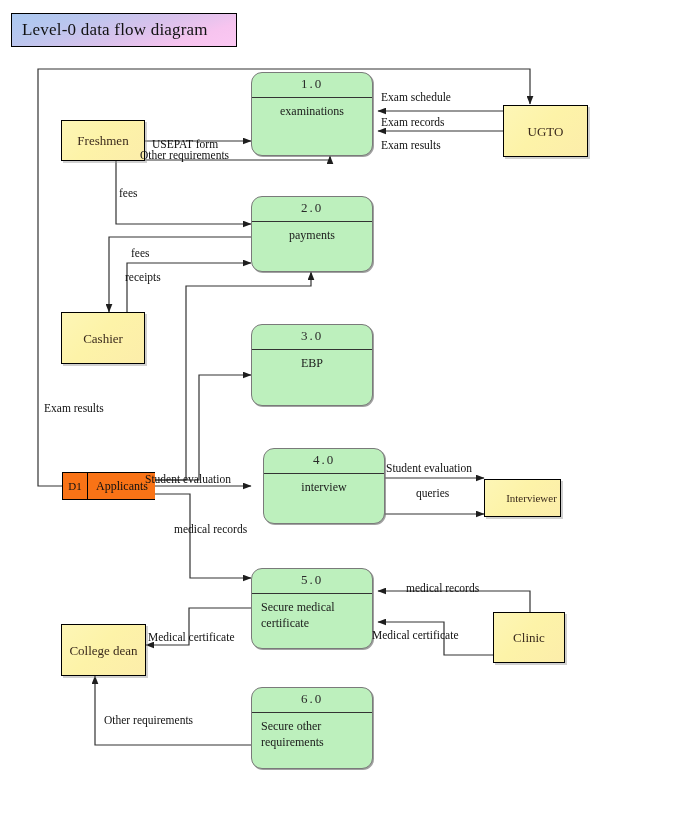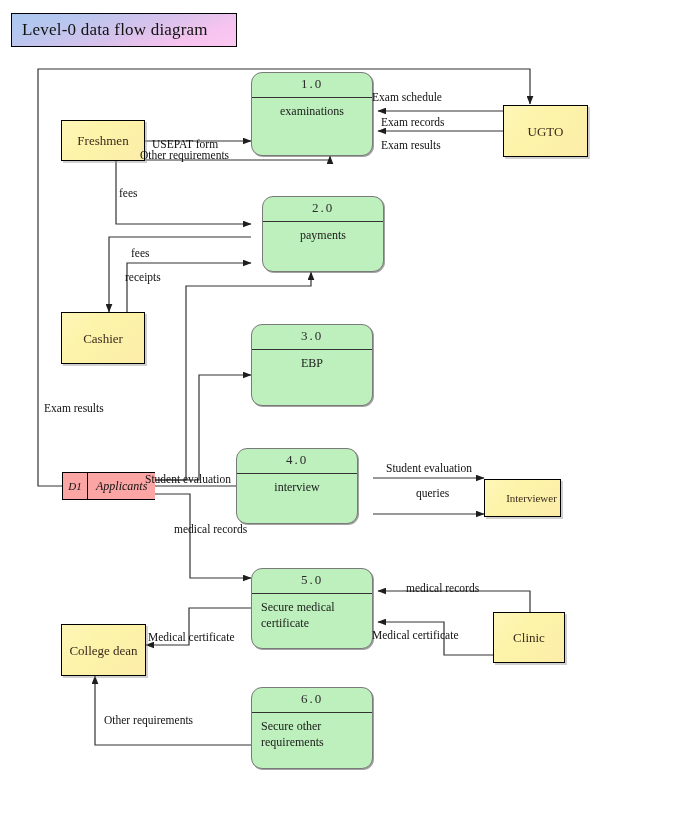--- a/index.html
+++ b/index.html
@@ -94,22 +94,21 @@
     line-height: 17px;
   }
   .entity.small-label {
     font-size: 11px;
     padding-left: 18px;
   }
   
   .datastore {
     position: absolute;
     box-sizing: border-box;
-    background: #fca5a5;
-    font-style: italic;
+    background: #f97316;
   }
   .datastore .ds-id {
     position: absolute;
     left: 0;
     top: 0;
     width: 26px;
     height: 100%;
     box-sizing: border-box;
     border: 1px solid #000000;
     display: flex;
@@ -196,31 +195,31 @@
 
       <path d="M251,745 L95,745 L95,676"></path>
     </g>
   </svg>
 
   <div class="process center-name" style="left:251px; top:72px; width:122px; height:84px;">
     <div class="pnum">1.0</div>
     <div class="pname">examinations</div>
   </div>
 
-  <div class="process center-name" style="left:251px; top:196px; width:122px; height:76px;margin-left:11px;">
+  <div class="process center-name" style="left:251px; top:196px; width:122px; height:76px;">
     <div class="pnum">2.0</div>
     <div class="pname">payments</div>
   </div>
 
   <div class="process center-name" style="left:251px; top:324px; width:122px; height:82px;">
     <div class="pnum">3.0</div>
     <div class="pname">EBP</div>
   </div>
 
-  <div class="process center-name" style="left:236px; top:448px; width:122px; height:76px;">
+  <div class="process center-name" style="left:263px; top:448px; width:122px; height:76px;">
     <div class="pnum">4.0</div>
     <div class="pname">interview</div>
   </div>
 
   <div class="process" style="left:251px; top:568px; width:122px; height:81px;">
     <div class="pnum">5.0</div>
     <div class="pname">Secure medical certificate</div>
   </div>
 
   <div class="process" style="left:251px; top:687px; width:122px; height:82px;padding-left:39px;">
@@ -260,21 +259,21 @@
   <div class="flow-label" style="left:152px; top:138px;">USEPAT form</div>
 
   <div class="flow-label" style="left:140px; top:149px;">Other requirements</div>
 
   <div class="flow-label" style="left:119px; top:187px;">fees</div>
 
   <div class="flow-label" style="left:131px; top:247px;">fees</div>
 
   <div class="flow-label" style="left:125px; top:271px;">receipts</div>
 
-  <div class="flow-label" style="left:372px; top:91px;">Exam schedule</div>
+  <div class="flow-label" style="left:381px; top:91px;">Exam schedule</div>
 
   <div class="flow-label" style="left:381px; top:116px;">Exam records</div>
 
   <div class="flow-label" style="left:381px; top:139px;">Exam results</div>
 
   <div class="flow-label" style="left:44px; top:402px;">Exam results</div>
 
   <div class="flow-label" style="left:145px; top:473px;">Student evaluation</div>
 
   <div class="flow-label" style="left:386px; top:462px;">Student evaluation</div>

